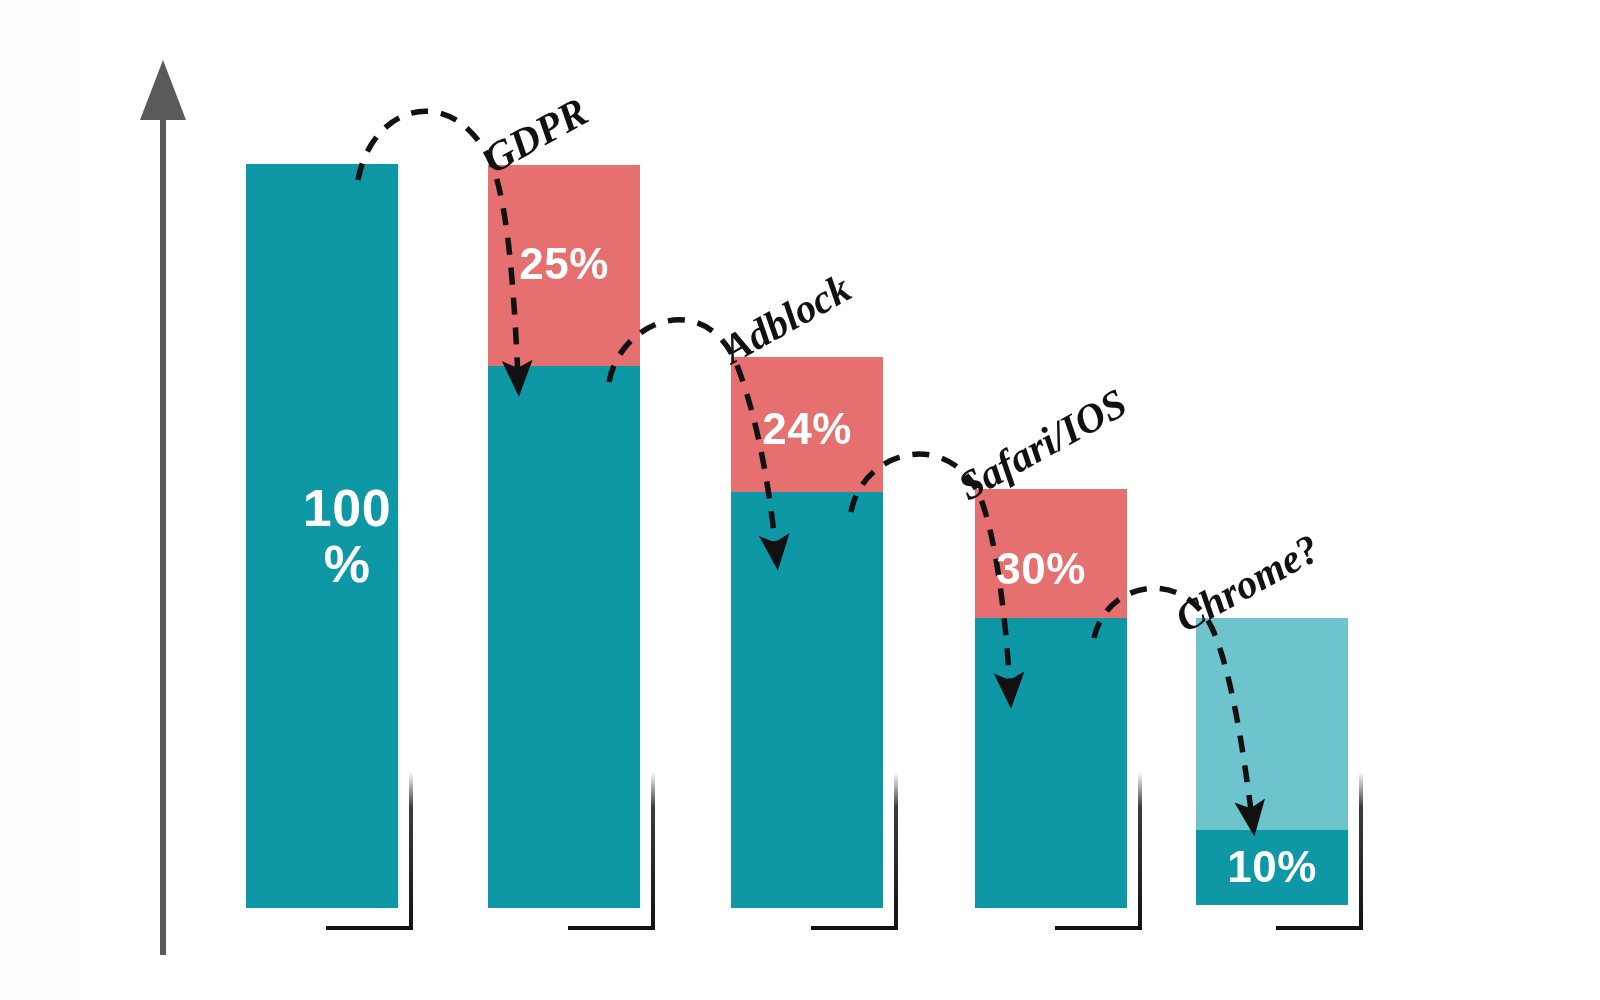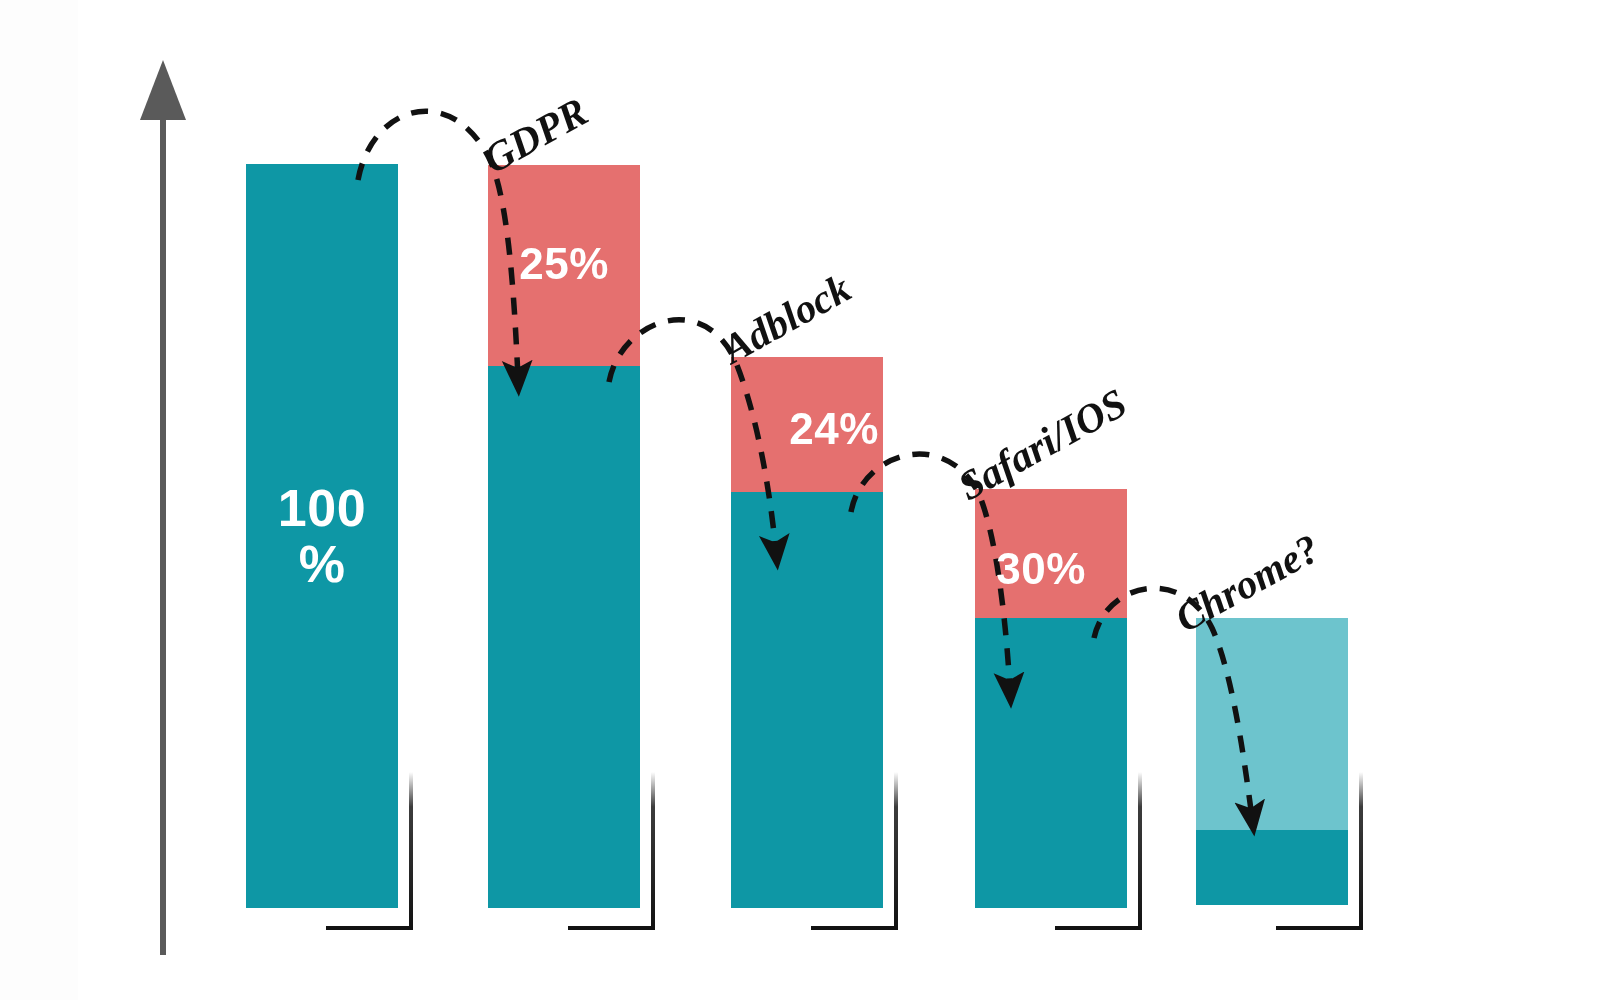--- a/index.html
+++ b/index.html
@@ -133,29 +133,30 @@
       <path d="M358,180 C372,104 452,82 490,160 C508,200 514,290 518,378" marker-end="url(#arrowhead)"></path>
 
       <path d="M609,382 C620,322 700,290 734,358 C752,400 768,470 776,552" marker-end="url(#arrowhead)"></path>
 
       <path d="M851,512 C862,452 944,428 978,492 C996,532 1006,620 1010,690" marker-end="url(#arrowhead)"></path>
 
       <path d="M1094,638 C1106,582 1182,566 1212,628 C1232,672 1244,756 1252,818" marker-end="url(#arrowhead)"></path>
     </g>
   </svg>
 
-  <div class="bar-value big" style="left:246px; top:480px; width:152px;">100
+  <div class="bar-value big" style="left:246px; top:480px; width:152px;padding-left:25px;">100
 %</div>
 
   <div class="bar-value mid" style="left:488px; top:240px; width:152px;">25%</div>
 
-  <div class="bar-value mid" style="left:731px; top:405px; width:152px;padding-left:27px;">24%</div>
+  <div class="bar-value mid" style="left:731px; top:405px; width:152px;">24%</div>
 
   <div class="bar-value mid" style="left:975px; top:545px; width:132px;">30%</div>
 
+  <div class="bar-value mid" style="left:1196px; top:843px; width:152px;">10%</div>
 
   <div class="annotation" style="left:498px; top:135px; transform: rotate(-29deg);">GDPR</div>
 
   <div class="annotation" style="left:737px; top:325px; transform: rotate(-29deg);">Adblock</div>
 
   <div class="annotation" style="left:973px; top:462px; transform: rotate(-29deg);">Safari/IOS</div>
 
   <div class="annotation" style="left:1190px; top:594px; transform: rotate(-29deg);">Chrome?</div>
 
 </div>

